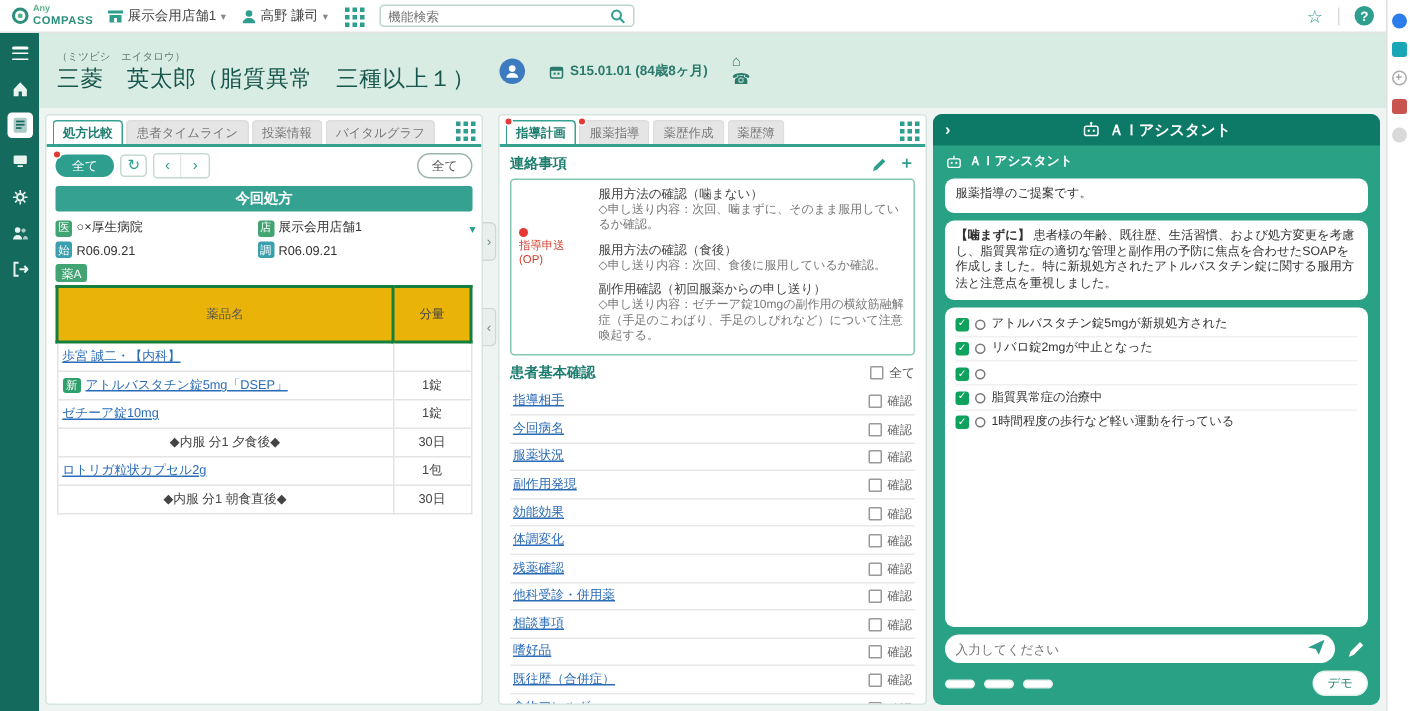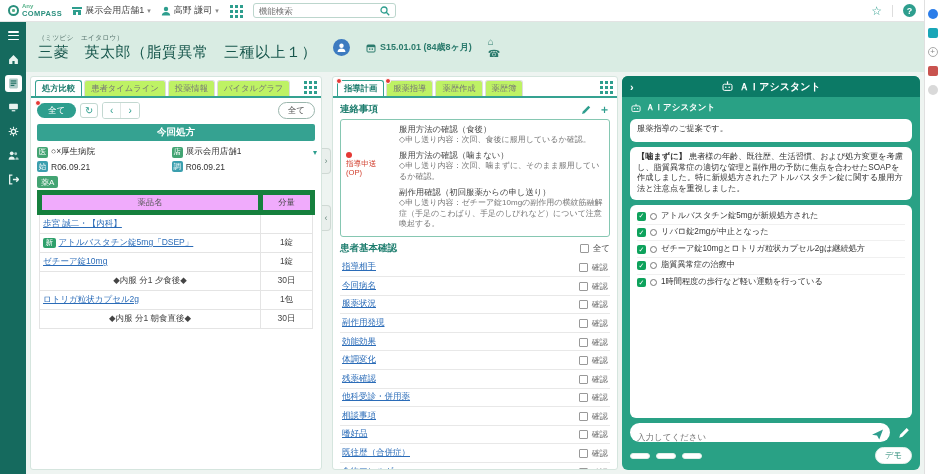--- a/index.html
+++ b/index.html
@@ -13,21 +13,21 @@
   .compass-icon::after{content:"";position:absolute;left:2px;top:2px;width:3px;height:3px;background:#57b28a;border-radius:1px}
   .logo-text{line-height:1.05}
   .logo-any{color:#57b28a;font-size:6px;font-weight:bold}
   .logo-compass{color:#2a8f7d;font-size:7.5px;font-weight:bold;letter-spacing:.4px}
   .store,.user{display:flex;align-items:center;gap:3px;font-size:9px;color:#444}
   .mini-icon{width:10px;height:10px;color:#2e9e8e;flex:none}
   .ddchev{color:#888;font-size:7px}
   .waffle-wrap{width:14px;height:14px;position:relative;color:#2e9e8e;flex:none}
   .waffle-wrap i{position:absolute;left:1px;top:1px;width:3px;height:3px;background:currentColor;
     box-shadow:5px 0 0 currentColor,10px 0 0 currentColor,0 5px 0 currentColor,5px 5px 0 currentColor,10px 5px 0 currentColor,0 10px 0 currentColor,5px 10px 0 currentColor,10px 10px 0 currentColor}
-  .search{width:143px;height:15px;border:1px solid #bcd6cd;border-radius:3px;display:flex;align-items:center;padding:0 5px;background:#fff}
+  .search{width:170px;height:15px;border:1px solid #bcd6cd;border-radius:3px;display:flex;align-items:center;padding:0 5px;background:#fff}
   .search input{border:0;outline:0;flex:1;font-size:8.5px;color:#555;background:transparent}
   .search .mag{color:#2e9e8e}
   .top-right{margin-left:auto;display:flex;align-items:center;gap:10px}
   .star{color:#2e9e8e;font-size:12px;line-height:1}
   .vdiv{width:1px;height:12px;background:#ddd}
   .help{width:13px;height:13px;border-radius:50%;background:#2e9e8e;color:#fff;display:flex;align-items:center;justify-content:center;font-size:9px;font-weight:bold}
 
   
   .rail{position:absolute;left:0;top:22px;bottom:0;width:26px;background:#156a5e;display:flex;flex-direction:column;align-items:center;padding-top:5px;gap:7px;z-index:5}
   .rail .ric{width:17px;height:17px;color:#e8f4f0;display:flex;align-items:center;justify-content:center}
@@ -46,21 +46,21 @@
   .pbirth svg{width:10px;height:10px}
   .contact-col{display:flex;flex-direction:column;gap:1px;color:#2a7a6c;font-size:10px;line-height:1.1}
 
   
   .panel{position:absolute;top:76px;bottom:4px;background:#fff;border:1px solid #d5e5de;border-radius:3px;overflow:hidden}
   #left-panel{left:30px;width:292px}
   #mid-panel{left:332px;width:286px}
 
   .tabs{display:flex;align-items:flex-end;padding:3px 4px 0;border-bottom:2px solid #35a291;height:21px}
   .tab-strip{display:flex;gap:2px;align-items:flex-end}
-  .tab{padding:2px 6px;font-size:8.3px;background:#bef264;border:1px solid #ddd;border-bottom:none;border-radius:3px 3px 0 0;color:#777;position:relative;white-space:nowrap}
+  .tab{padding:2px 6px;font-size:8.3px;background:#e5e5e5;border:1px solid #ddd;border-bottom:none;border-radius:3px 3px 0 0;color:#777;position:relative;white-space:nowrap}
   .tab.active{background:#fff;border-color:#35a291;color:#1d7d6e;font-weight:bold}
   .tab .dot{position:absolute;left:-2px;top:-3px;width:6px;height:6px;border-radius:50%;background:#e53935;border:1px solid #fff}
   .tabs .waffle-wrap{margin-left:auto;margin-bottom:2px}
 
   .lp-controls{display:flex;align-items:center;gap:4px;padding:4px 6px}
   .pill{background:#2e9e8e;color:#fff;border-radius:9px;padding:1.5px 11px;font-size:8.5px;position:relative}
   .pill .dot{position:absolute;left:-2px;top:-3px;width:6px;height:6px;border-radius:50%;background:#e53935;border:1px solid #fff}
   .icon-btn{min-width:18px;height:15px;display:flex;align-items:center;justify-content:center;color:#2e9e8e;background:#fff;border:1px solid #c3d8d1;border-radius:3px;font-size:10px;line-height:1}
   .btn-group{display:flex;border:1px solid #c3d8d1;border-radius:3px;overflow:hidden}
   .btn-group .icon-btn{border:none;border-right:1px solid #e0e8e5;border-radius:0}
@@ -70,21 +70,21 @@
   .section-bar{margin:1px 6px 2px;background:#35a291;color:#fff;font-weight:bold;text-align:center;font-size:9.5px;padding:2px 0;border-radius:2px}
   .fields{display:grid;grid-template-columns:47% 53%;gap:3px 4px;padding:3px 6px 2px}
   .field{display:flex;align-items:center;gap:3px;font-size:8.5px;color:#333;min-width:0}
   .field .val{white-space:nowrap;overflow:hidden;text-overflow:ellipsis}
   .chip{width:11px;height:11px;border-radius:2px;color:#fff;font-size:7.5px;display:flex;align-items:center;justify-content:center;flex:none}
   .chip.g{background:#43a473}.chip.t{background:#3b9fae}
   .field .dd{margin-left:auto;color:#2e9e8e;font-size:8px;padding-right:2px}
   .drug-badge{margin:2px 6px 1px;display:inline-block;background:#43a473;color:#fff;border-radius:2px;padding:.5px 4px;font-size:8px}
 
   .rx-table{width:calc(100% - 12px);margin:1px 6px;border-collapse:collapse;font-size:8.5px}
-  .rx-table th{background:#f0abfc;border:5px solid #15803d;color:#555;font-weight:normal;padding:2px;font-size:8.3px}
+  .rx-table th{background:#eab308;border:2px solid #15803d;color:#555;font-weight:normal;padding:12px;font-size:8.3px}
   .rx-table td{border:1px solid #e4e4e4;padding:3px 3px;vertical-align:middle}
   .rx-table .qtyc{width:52px;text-align:center;color:#444}
   .row-doctor .name,.row-drug .name{color:#2b6cb8;text-decoration:underline;cursor:pointer}
   .row-usage .namec{text-align:center;color:#444}
   .badge-new{background:#2ea06b;color:#fff;border-radius:2px;padding:0 2.5px;font-size:7.5px;margin-right:3px;display:inline-block;text-decoration:none}
 
   .handle{position:absolute;width:9px;height:26px;background:#e9efec;border:1px solid #cfd9d4;border-left:none;border-radius:0 4px 4px 0;display:flex;align-items:center;justify-content:center;color:#6d8c82;font-size:9px;z-index:3}
 
   .sec-head{display:flex;align-items:center;padding:5px 7px 3px;color:#1d7d6e;font-weight:bold;font-size:9.5px}
   .sec-head .tools{margin-left:auto;display:flex;gap:8px;color:#2e9e8e;align-items:center;font-weight:normal}
@@ -117,21 +117,21 @@
   .ai-label svg{width:12px;height:10px}
   .ai-card{background:#fff;border-radius:6px;padding:5px 7px;font-size:8.2px;color:#333;line-height:1.32;flex:none}
   .q{margin-top:2px}
   .reason-title{font-weight:bold}
   #ai-checklist-card{flex:1 1 auto;min-height:0;overflow:hidden;padding:3px 7px}
   .chk-row{display:flex;align-items:flex-start;gap:4px;padding:2.4px 0;border-bottom:1px solid #f0f0f0}
   .chk-row:last-child{border-bottom:none}
   .chk{width:9px;height:9px;background:#0ea25c;border-radius:2px;color:#fff;font-size:7px;display:flex;align-items:center;justify-content:center;flex:none;margin-top:1px}
   .circ{width:7px;height:7px;border:1.2px solid #777;border-radius:50%;flex:none;margin-top:2px}
   .ai-input-row{display:flex;align-items:center;gap:6px;flex:none}
-  .ai-input{flex:1;background:#fff;border-radius:11px;height:19px;display:flex;align-items:flex-end;padding:0 7px}
+  .ai-input{flex:1;background:#fff;border-radius:11px;height:19px;display:flex;align-items:center;padding:0 7px}
   .ai-input input{border:0;outline:0;flex:1;font-size:8.5px;color:#555;background:transparent}
   .send svg{width:11px;height:11px;color:#2e9e8e}
   .ai-pen{width:16px;height:16px;color:#fff;display:flex;align-items:center;justify-content:center}
   .ai-pen svg{width:12px;height:12px}
   .ai-btns{display:flex;gap:6px;flex:none;align-items:center}
   .ai-btn{background:#fff;color:#17806b;border-radius:9px;padding:2px 9px;font-size:8.3px;border:1px solid #e3efe9}
   .demo{margin-left:auto}
 
   
   .right-strip{position:absolute;right:0;top:0;bottom:0;width:16px;background:#fff;border-left:1px solid #e0e0e0;display:flex;flex-direction:column;align-items:center;gap:9px;padding-top:9px;z-index:7}
@@ -389,26 +389,26 @@
     </span>
   </div>
 
   <div class="notes-box">
     <div class="notes-gutter">
       <div class="rdot"></div>
       <div class="gutter-label">指導申送(OP)</div>
     </div>
     <div class="notes-content" id="notes-content">
         <div class="note">
+    <div class="note-title">服用方法の確認（噛まない）</div>
+    <div class="note-body">◇申し送り内容：次回、噛まずに、そのまま服用しているか確認。</div>
+  </div>
+        <div class="note">
     <div class="note-title">服用方法の確認（食後）</div>
     <div class="note-body">◇申し送り内容：次回、食後に服用しているか確認。</div>
-  </div>
-        <div class="note">
-    <div class="note-title">服用方法の確認（噛まない）</div>
-    <div class="note-body">◇申し送り内容：次回、噛まずに、そのまま服用しているか確認。</div>
   </div>
         <div class="note">
     <div class="note-title">副作用確認（初回服薬からの申し送り）</div>
     <div class="note-body">◇申し送り内容：ゼチーア錠10mgの副作用の横紋筋融解症（手足のこわばり、手足のしびれなど）について注意喚起する。</div>
   </div>
       </div>
   </div>
 
   <div class="sec-head">
     <span>患者基本確認</span>
@@ -553,21 +553,20 @@
     <span>アトルバスタチン錠5mgが新規処方された</span>
   </div>
           <div class="chk-row">
     <span class="chk">✓</span>
     <span class="circ"></span>
     <span>リバロ錠2mgが中止となった</span>
   </div>
           <div class="chk-row">
     <span class="chk">✓</span>
     <span class="circ"></span>
-    <span>ゼチーア錠10mgとロトリガ粒状カプセル2gは継続処方</span>
   </div>
           <div class="chk-row">
     <span class="chk">✓</span>
     <span class="circ"></span>
     <span>脂質異常症の治療中</span>
   </div>
           <div class="chk-row">
     <span class="chk">✓</span>
     <span class="circ"></span>
     <span>1時間程度の歩行など軽い運動を行っている</span>

